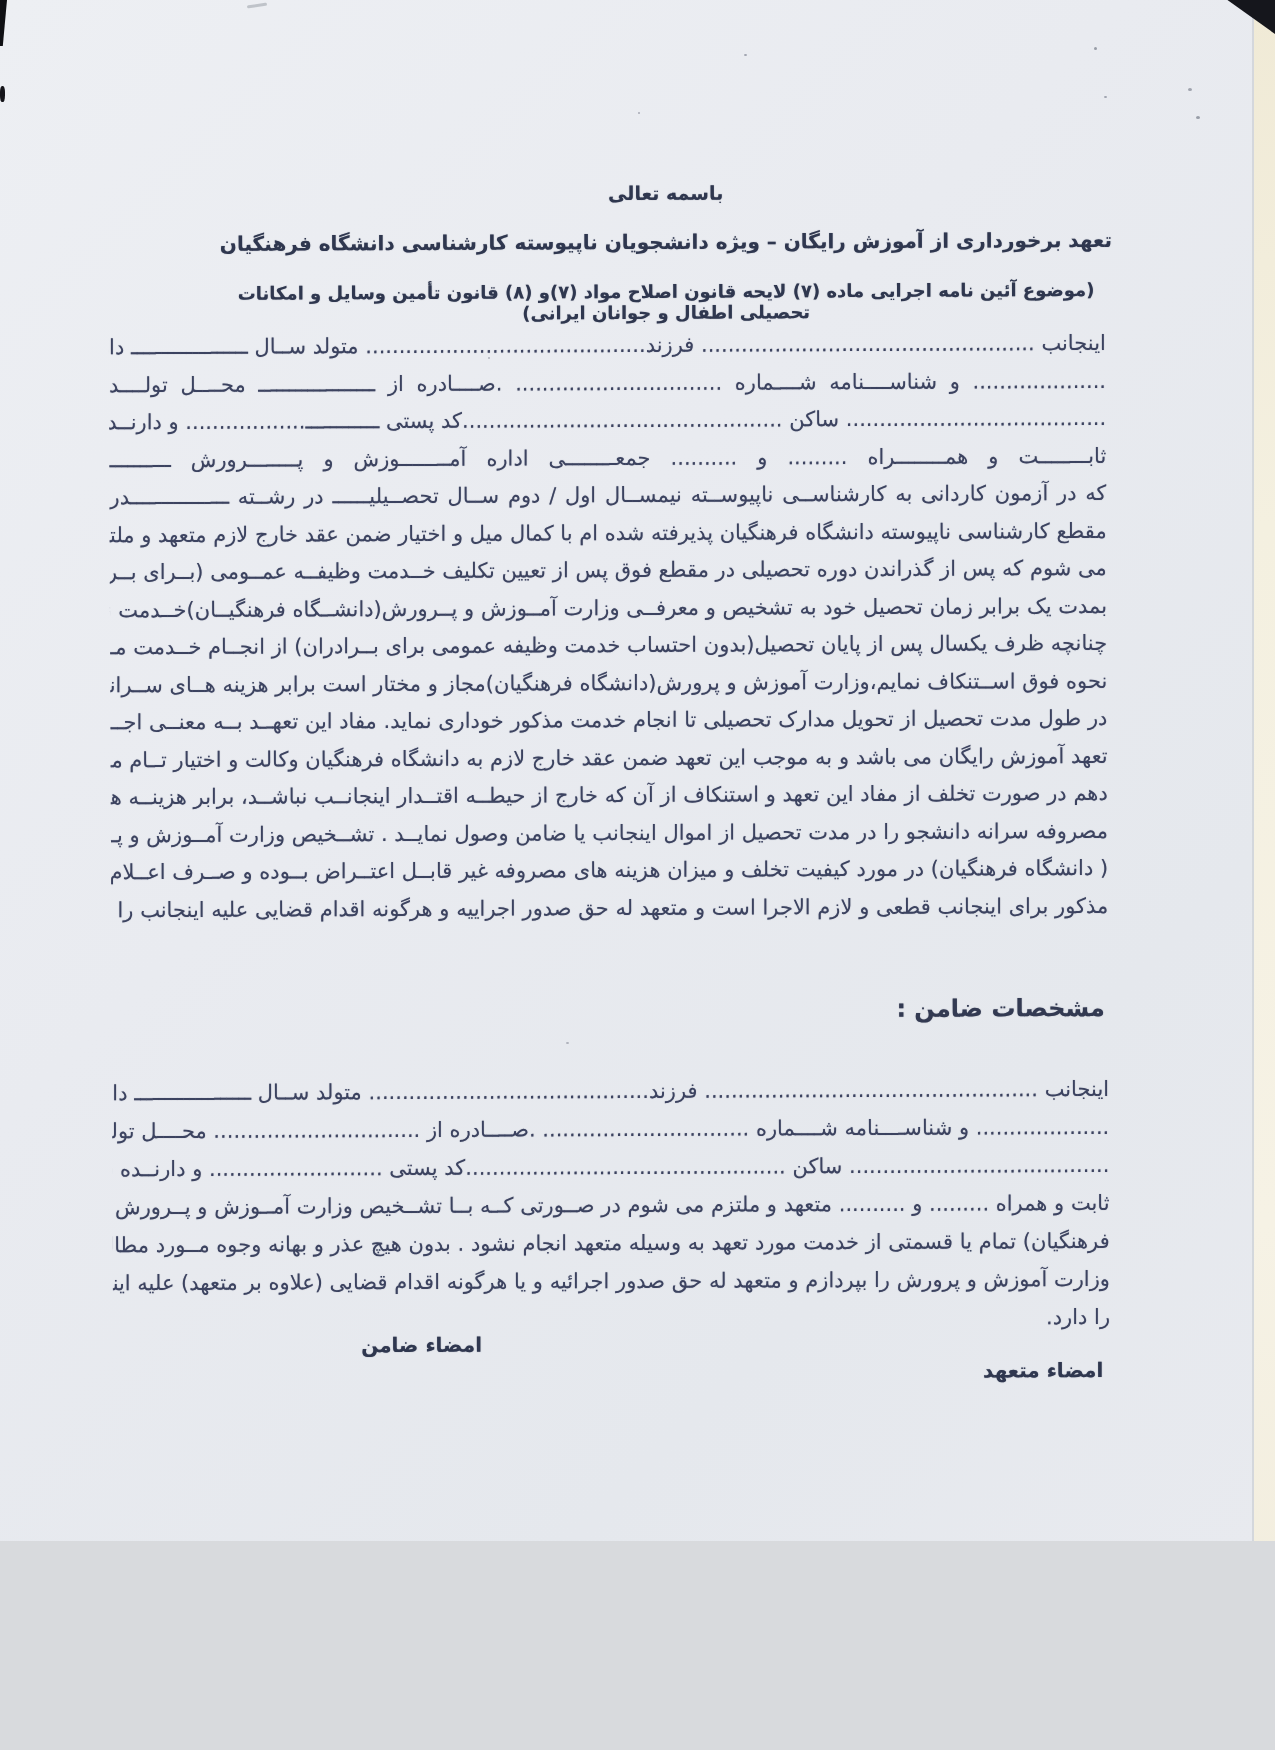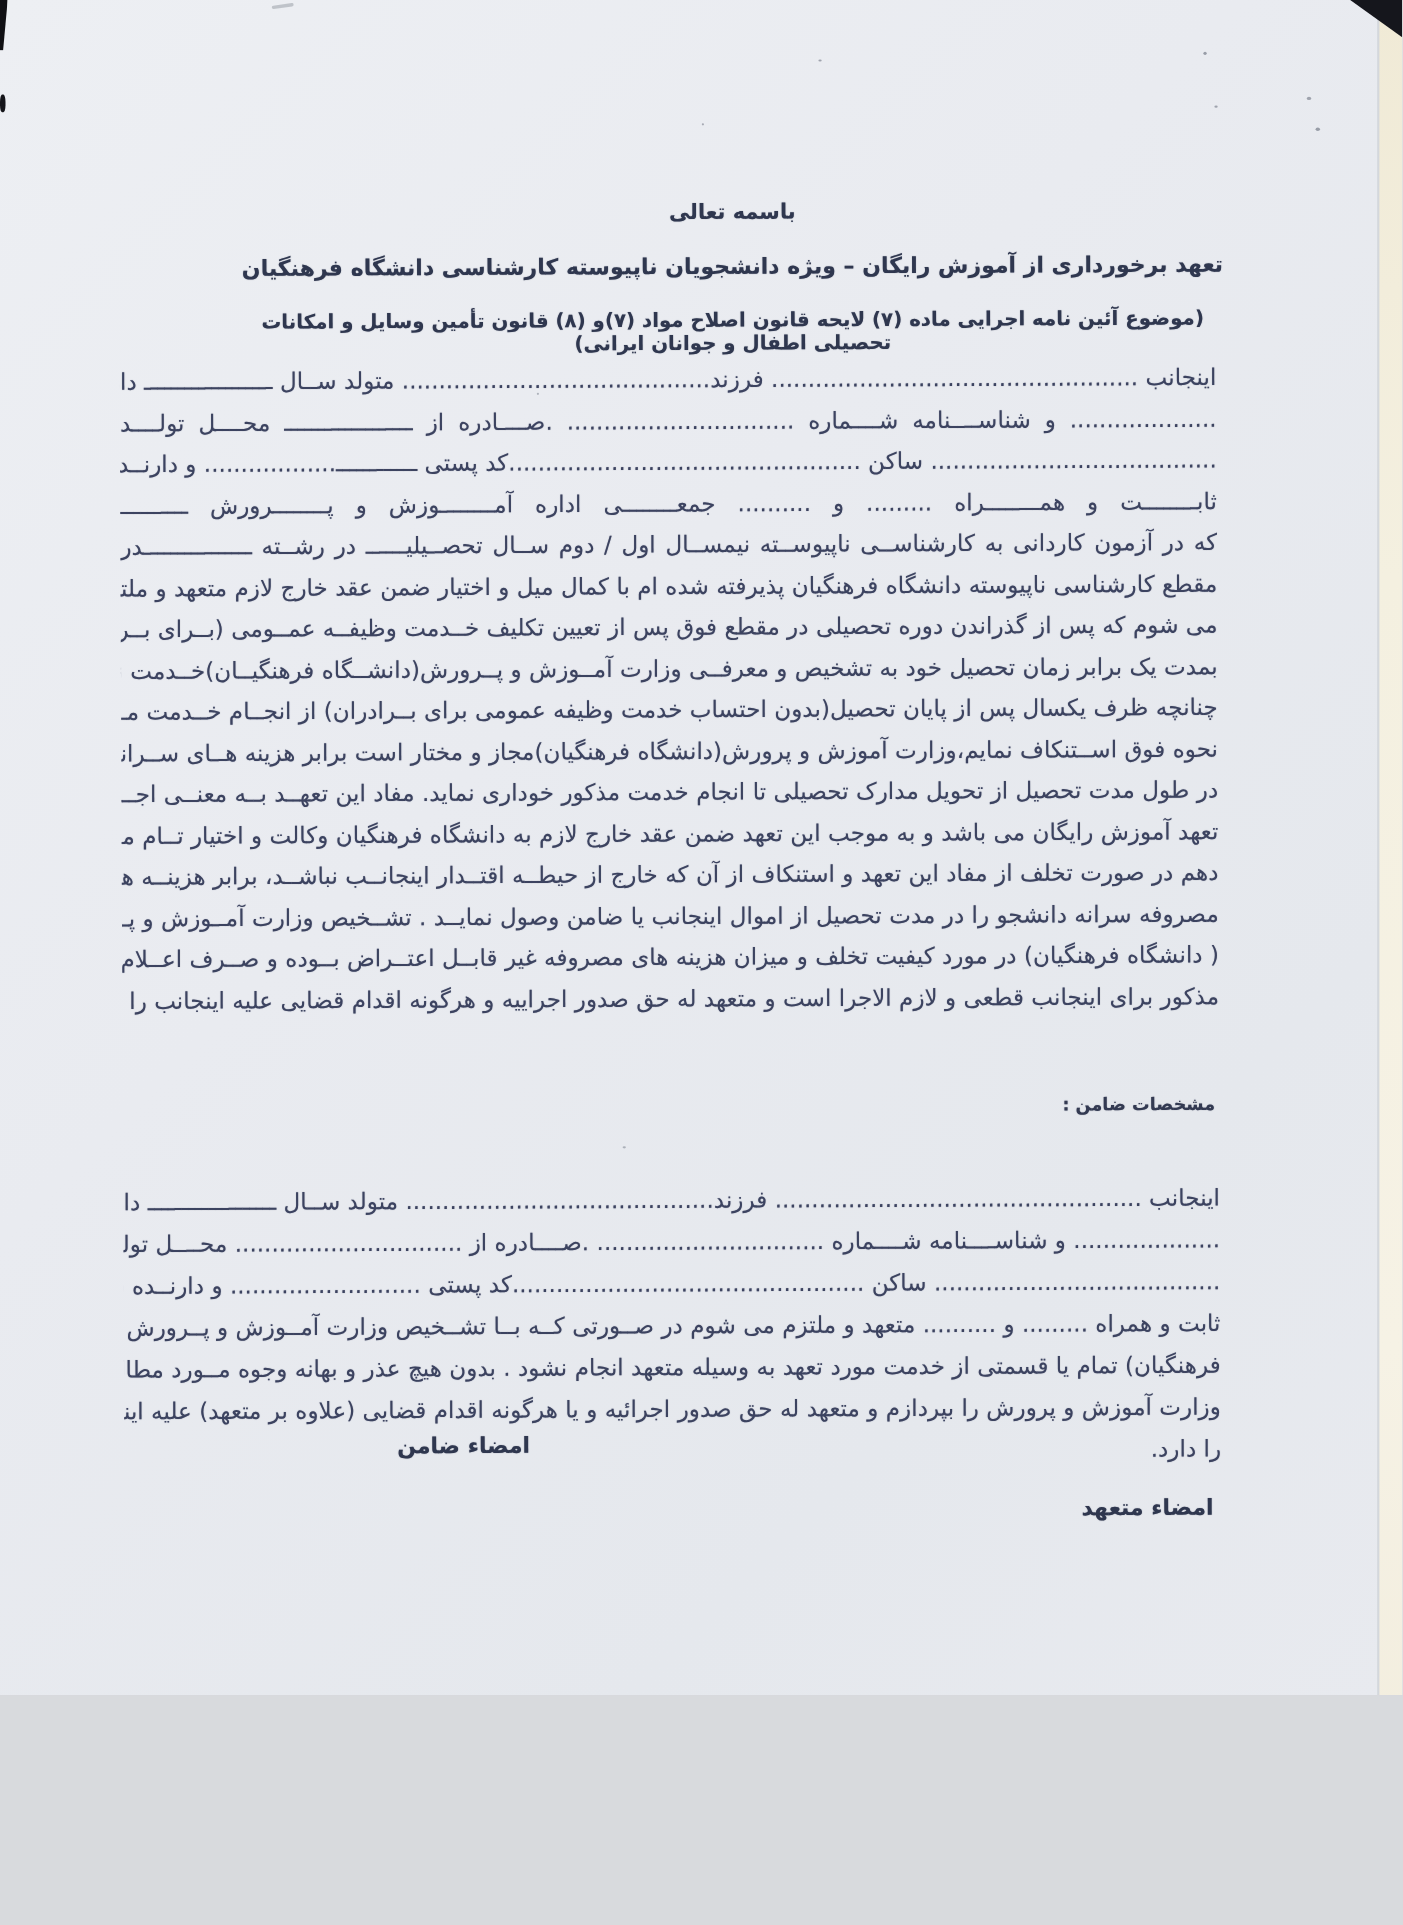--- a/index.html
+++ b/index.html
@@ -31,26 +31,26 @@
   .para{position:absolute;left:110px;width:997px;right:168px;}
   .para .line{
     height:37.5px;line-height:37.5px;font-size:21px;white-space:nowrap;
     text-align:justify;text-align-last:justify;overflow:hidden;
     text-shadow:0 0 1px rgba(60,67,96,.45);
   }
   #obligor-para{top:327px;}
   #guarantor-para{top:1072px;}
   #guarantor-para .line{height:38px;line-height:38px;}
   .line.end{text-align-last:right;}
-  .section-heading{position:absolute;right:172px;top:996px;font-size:16px;font-weight:700;
+  .section-heading{position:absolute;right:172px;top:996px;font-size:24px;font-weight:700;
     color:#333a52;text-shadow:0 0 1px rgba(51,58,82,.5);}
   .sig{position:absolute;font-size:20px;font-weight:700;color:#2f374f;
     text-shadow:0 0 1px rgba(47,55,79,.55);}
   #sig-obligor{right:175px;top:1360px;margin-left:28px;}
-  #sig-guarantor{left:358px;top:1301px;}
+  #sig-guarantor{left:358px;top:1332px;}
 
   
   #smudge{position:absolute;left:84px;top:1642px;}
 
   
   .watermark{position:absolute;left:2px;top:1724px;background:#272218;
     padding:1px 5px 2px 5px;font-style:italic;font-weight:700;font-size:16px;
     letter-spacing:-.3px;direction:ltr;border-radius:1px;}
   .wm-prefix{color:#d9dad6;}
   .wm-suffix{color:#e8940f;}

